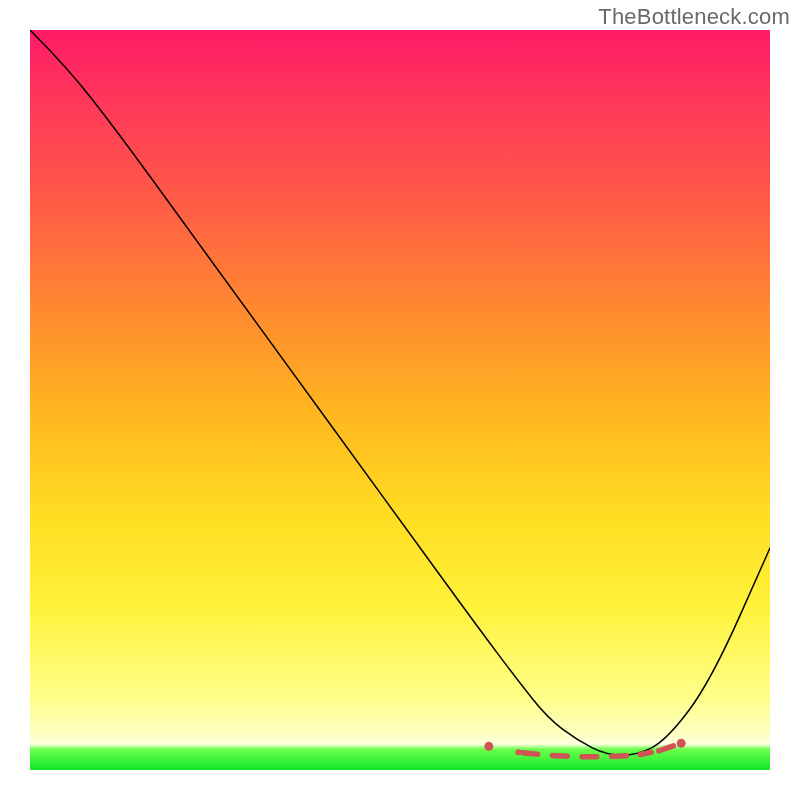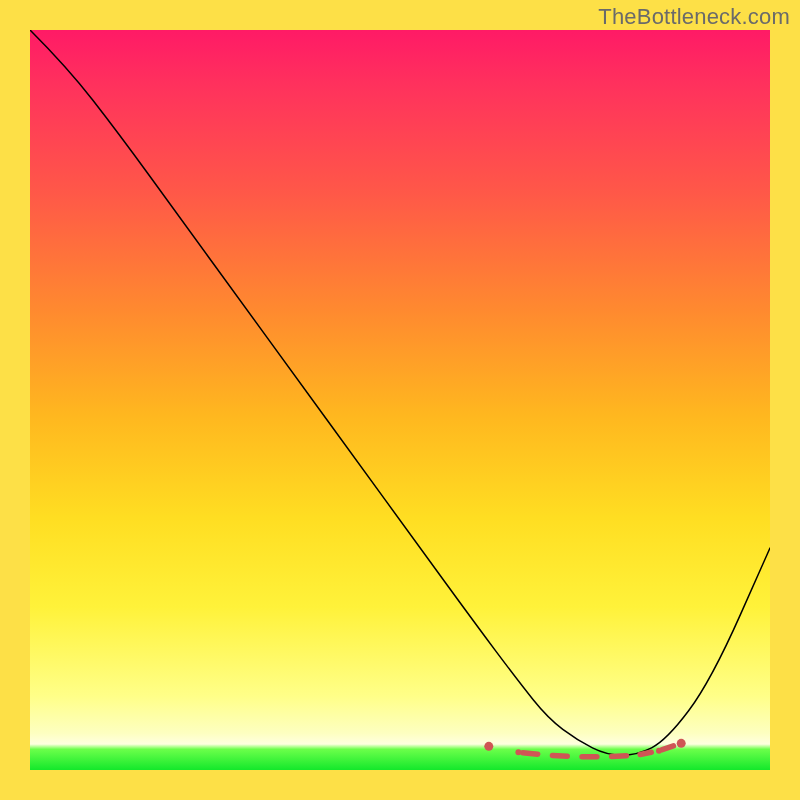--- a/index.html
+++ b/index.html
@@ -10,21 +10,21 @@
     background: #000;
     overflow: hidden;
     font-family: Arial, Helvetica, sans-serif;
   }
   .frame {
     position: absolute;
     left: 0;
     top: 0;
     width: 800px;
     height: 800px;
-    background: #fde047;
+    background: #ffffff;
   }
   .watermark {
     position: absolute;
     top: 4px;
     right: 10px;
     color: #6a6a6a;
     font-size: 22px;
     font-weight: 500;
     letter-spacing: 0.2px;
     z-index: 50;

